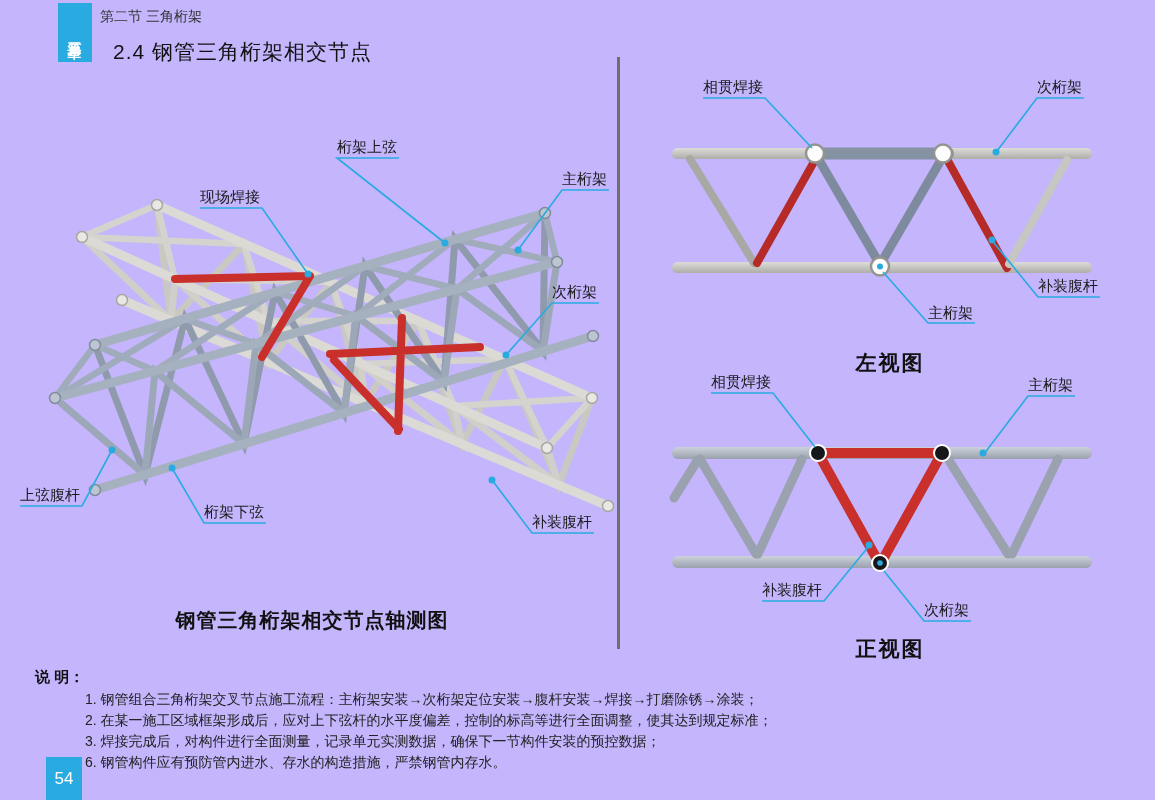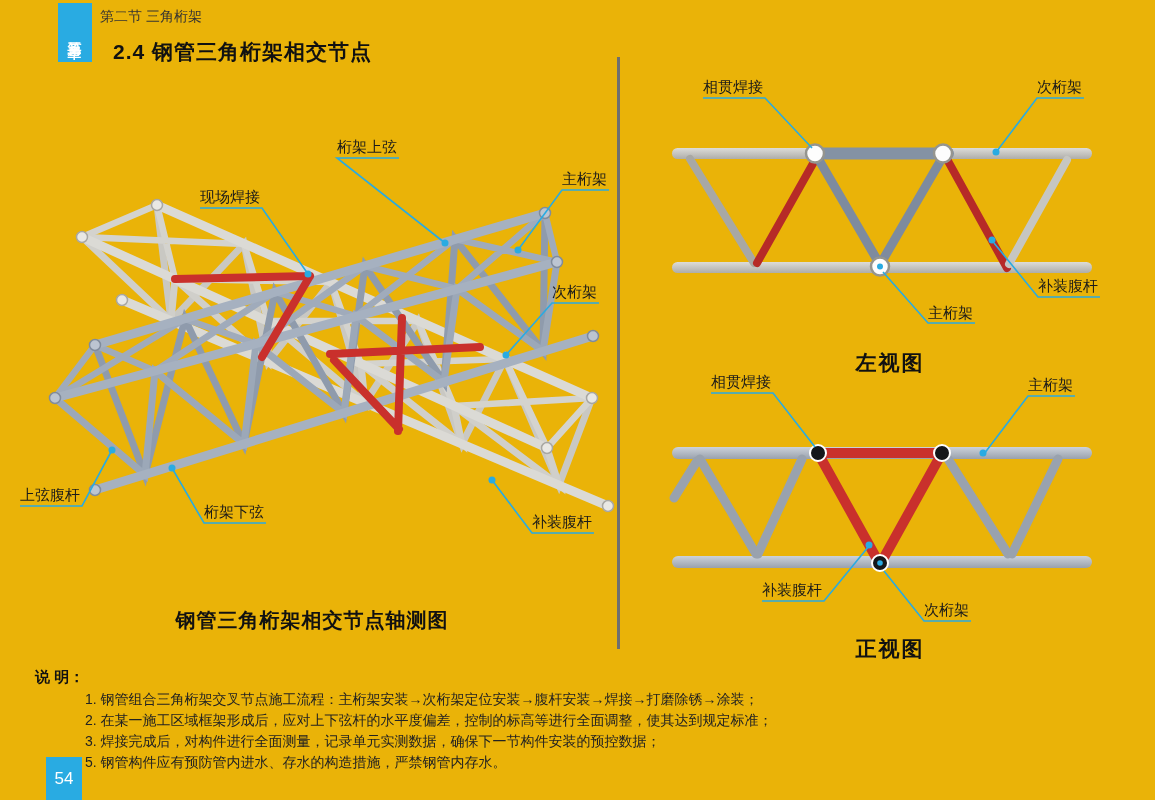--- a/index.html
+++ b/index.html
@@ -1,22 +1,22 @@
 <!DOCTYPE html>
 <html><head>
 <meta charset="utf-8">
 <style>
   html,body{margin:0;padding:0;background:#fff;}
-  .page{position:relative;width:1155px;height:800px;background:#eab308;overflow:hidden;
+  .page{position:relative;width:1155px;height:800px;background:#c4b5fd;overflow:hidden;
         font-family:"Liberation Sans","DejaVu Sans",sans-serif;}
   .chapter-box{position:absolute;left:58px;top:3px;width:34px;height:59px;background:#29abe2;
         color:#fff;display:flex;align-items:center;justify-content:center;
         writing-mode:vertical-rl;text-orientation:upright;font-size:14px;font-weight:700;letter-spacing:1px;}
   .section-label{position:absolute;left:100px;top:8px;font-size:14px;color:#333;}
-  .doc-title{position:absolute;left:113px;top:38px;font-size:21px;font-weight:700;color:#111;letter-spacing:1px;}
+  .doc-title{position:absolute;left:113px;top:38px;font-size:21px;font-weight:400;color:#111;letter-spacing:1px;}
   .divider{position:absolute;left:617px;top:57px;width:3px;height:592px;background:#6f6f6f;}
   .art{position:absolute;left:0;top:0;}
   .art text{font-family:"Liberation Sans","DejaVu Sans",sans-serif;}
   .lbl{font-size:15px;fill:#1a1a1a;}
   .cap{font-size:20px;font-weight:700;fill:#111;letter-spacing:1px;}
   .cap2{font-size:21px;font-weight:700;fill:#111;letter-spacing:2px;}
   .leader{stroke:#29abe2;stroke-width:1.6;fill:none;}
   .ldot{fill:#29abe2;}
   .notes{position:absolute;left:35px;top:668px;width:1090px;color:#222;}
   .notes-heading{font-size:15px;font-weight:700;color:#111;}
@@ -181,21 +181,21 @@
       </g>
     </g>
   </svg>
 
   <div class="notes">
     <div class="notes-heading">说 明：</div>
     <div class="notes-items">
       <div class="note-item">1. 钢管组合三角桁架交叉节点施工流程：主桁架安装→次桁架定位安装→腹杆安装→焊接→打磨除锈→涂装；</div>
       <div class="note-item">2. 在某一施工区域框架形成后，应对上下弦杆的水平度偏差，控制的标高等进行全面调整，使其达到规定标准；</div>
       <div class="note-item">3. 焊接完成后，对构件进行全面测量，记录单元实测数据，确保下一节构件安装的预控数据；</div>
-      <div class="note-item">5. 钢管构件应有预防管内进水、存水的构造措施，严禁钢管内存水。</div>
+      <div class="note-item">6. 钢管构件应有预防管内进水、存水的构造措施，严禁钢管内存水。</div>
     </div>
   </div>
 
   <div class="page-num">
     <span>54</span>
   </div>
 
 </div>
 
 </body></html>

